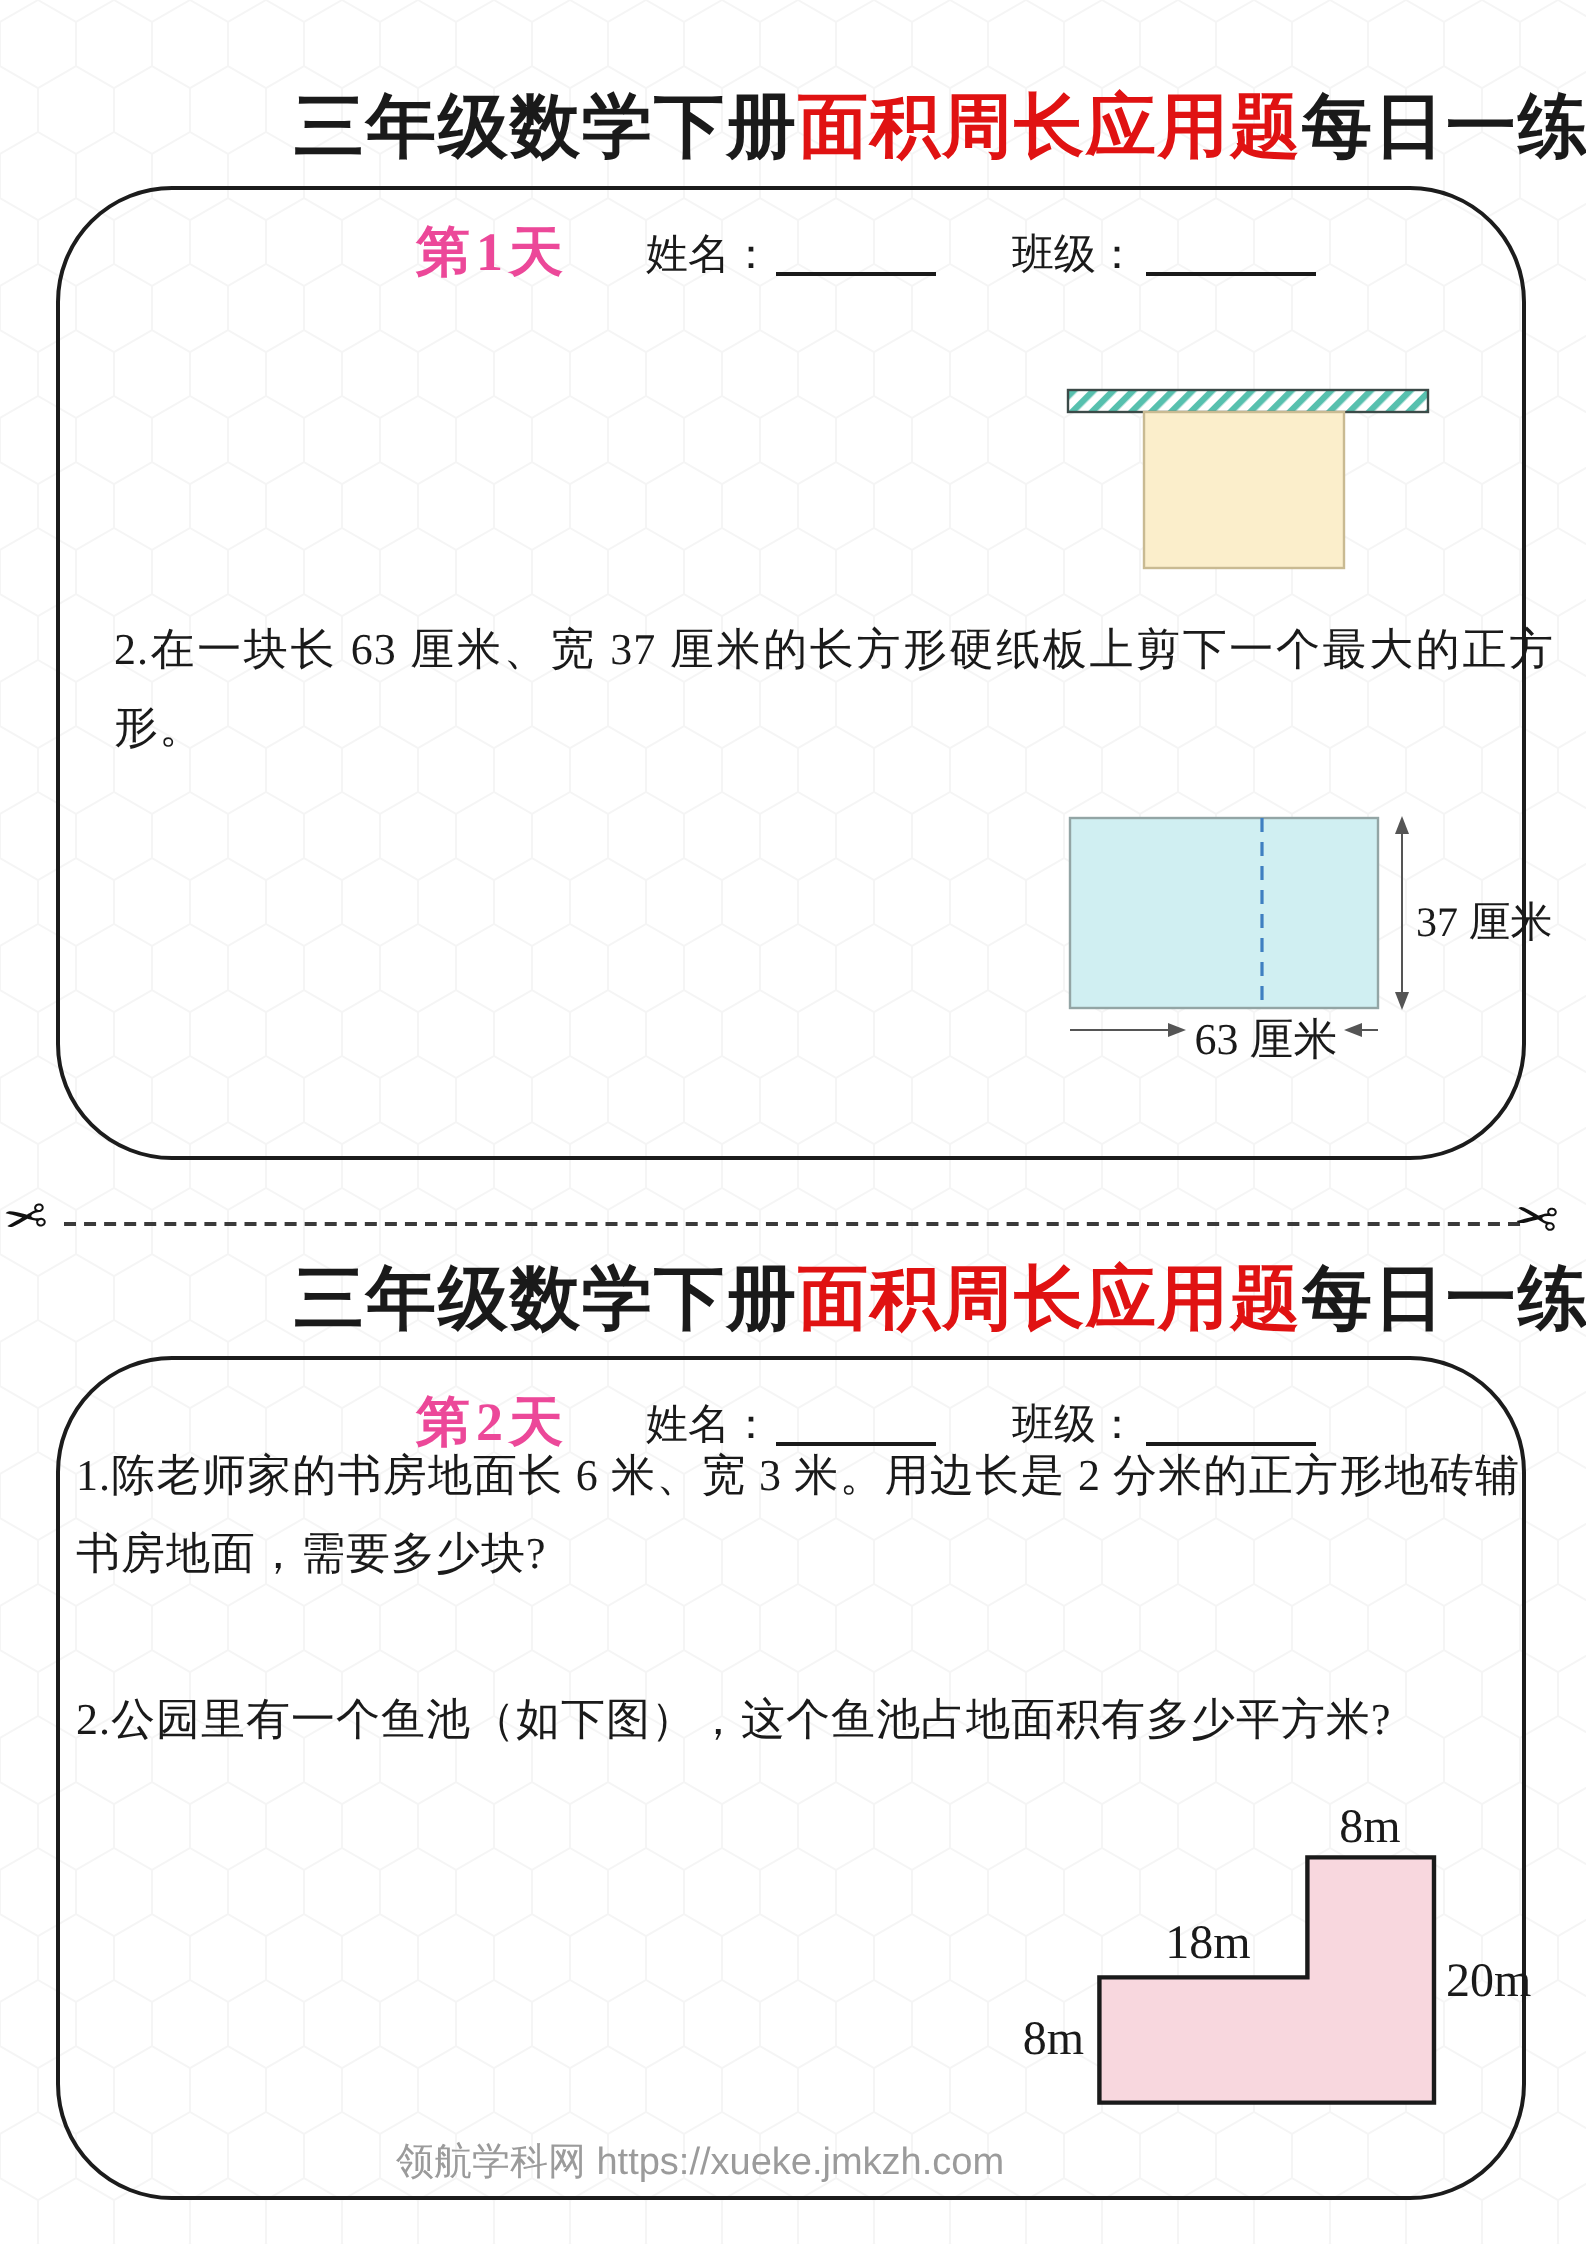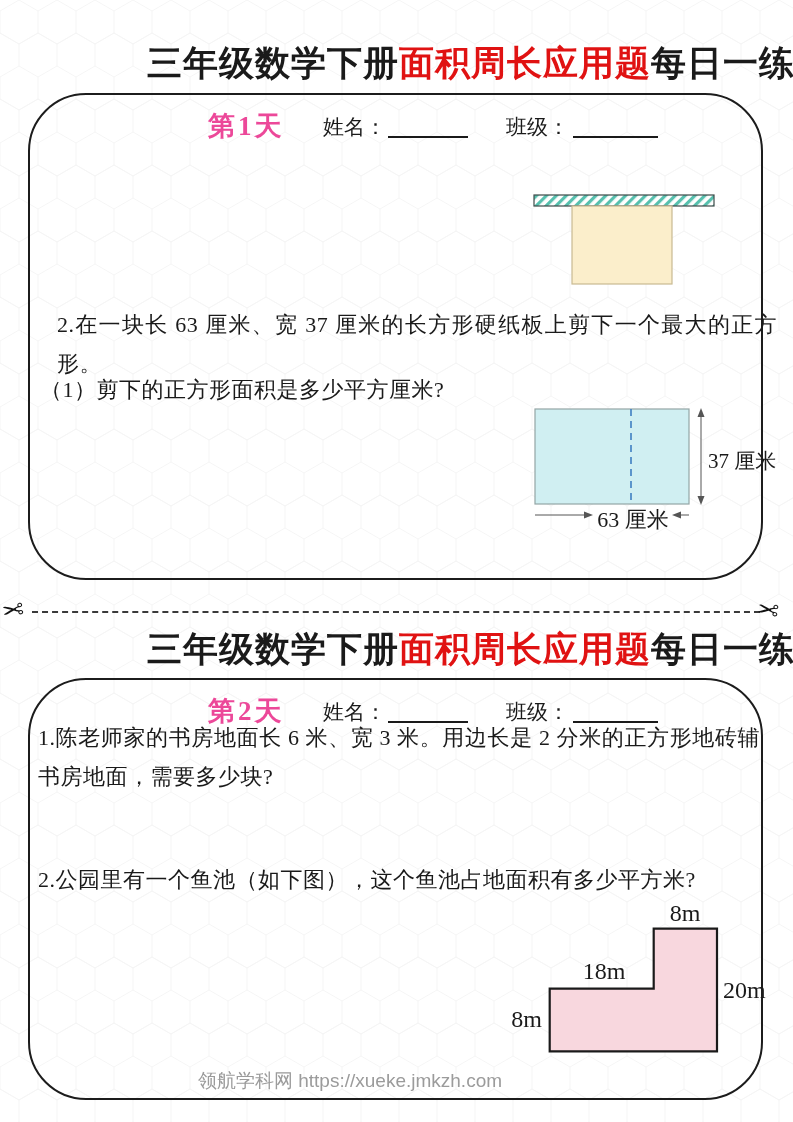--- a/index.html
+++ b/index.html
@@ -97,21 +97,20 @@
             <pattern id="hatch" width="7" height="7" patternUnits="userSpaceOnUse" patternTransform="rotate(45)">
               <rect width="7" height="7" fill="#ffffff"></rect>
               <rect width="3.2" height="7" fill="#57c0ae"></rect>
             </pattern>
           </defs>
           <rect x="4" y="5" width="180" height="11" fill="url(#hatch)" stroke="#3c4a48" stroke-width="1.2"></rect>
           <rect x="42" y="16" width="100" height="78" fill="#fbeecb" stroke="#c9ba92" stroke-width="1.2"></rect>
         </svg>
 
         <p class="prob" style="left:8px;top:210px;width:720px;margin-left:19px;">2.在一块长 63 厘米、宽 37 厘米的长方形硬纸板上剪下一个最大的正方形。</p>
-        <p class="prob" style="left:10px;top:275px;width:700px;">（1）剪下的正方形面积是多少平方厘米?</p>
 
         <svg class="diagram" style="left:500px;top:305px;" width="268" height="140">
           <rect x="5" y="9" width="154" height="95" fill="#d0eff2" stroke="#93a5a5" stroke-width="1.2"></rect>
           <line x1="101" y1="9" x2="101" y2="104" stroke="#3f7fc1" stroke-width="1.6" stroke-dasharray="7 5"></line>
 
           <line x1="171" y1="14" x2="171" y2="99" stroke="#555" stroke-width="1"></line>
           <polygon points="171,8 167.5,17 174.5,17" fill="#555"></polygon>
           <polygon points="171,105 167.5,96 174.5,96" fill="#555"></polygon>
           <text x="178" y="68" font-size="21">37 厘米</text>
 
@@ -134,21 +133,21 @@
       <h1 class="title" style="top:626px;"><span>三年级数学下册</span><span class="red">面积周长应用题</span><span>每日一练</span></h1>
 
       <div class="box" style="top:678px;height:422px;">
         <div class="hdr-day">第2天</div>
         <div class="hdr-label" style="left:293px;">姓名：</div>
         <div class="blank-line" style="left:358px;width:80px;"></div>
         <div class="hdr-label" style="left:476px;">班级：</div>
         <div class="blank-line" style="left:543px;width:85px;"></div>
 
         <p class="prob" style="left:8px;top:38px;width:722px;">1.陈老师家的书房地面长 6 米、宽 3 米。用边长是 2 分米的正方形地砖辅书房地面，需要多少块?</p>
-        <p class="prob" style="left:8px;top:180px;width:722px;">2.公园里有一个鱼池（如下图），这个鱼池占地面积有多少平方米?</p>
+        <p class="prob" style="left:8px;top:160px;width:722px;">2.公园里有一个鱼池（如下图），这个鱼池占地面积有多少平方米?</p>
 
         <svg class="diagram" style="left:462px;top:217px;" width="300" height="175">
           <polygon points="161.7,31.7 225,31.7 225,154.3 57.7,154.3 57.7,91.7 161.7,91.7" fill="#f8d7de" stroke="#1a1a1a" stroke-width="2.2"></polygon>
           <text x="193" y="24" font-size="24" text-anchor="middle">8m</text>
           <text x="112" y="82" font-size="24" text-anchor="middle">18m</text>
           <text x="231" y="101" font-size="24" text-anchor="start">20m</text>
           <text x="50" y="130" font-size="24" text-anchor="end">8m</text>
         </svg>
       </div>
     </section>

